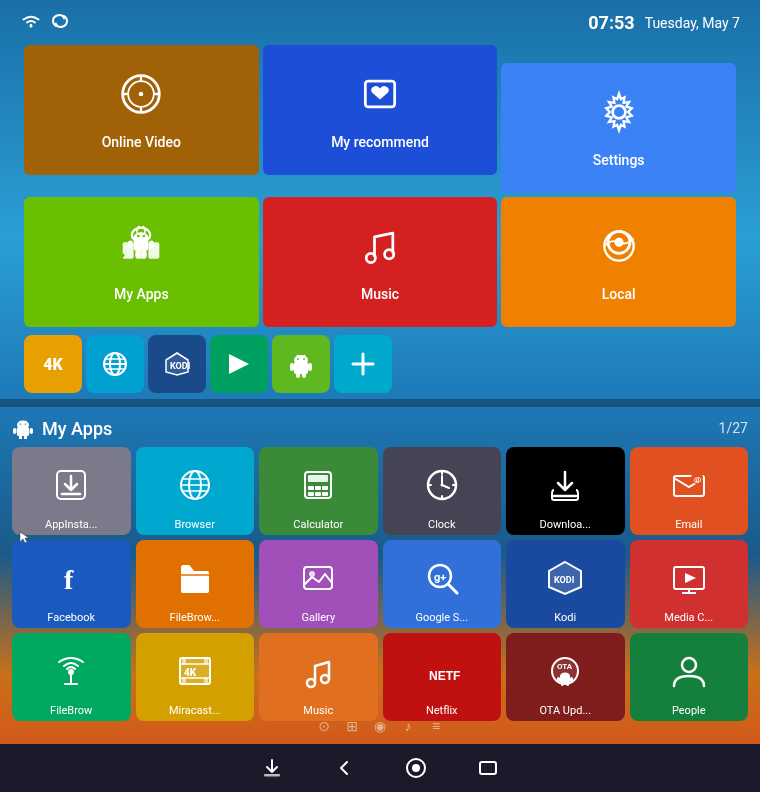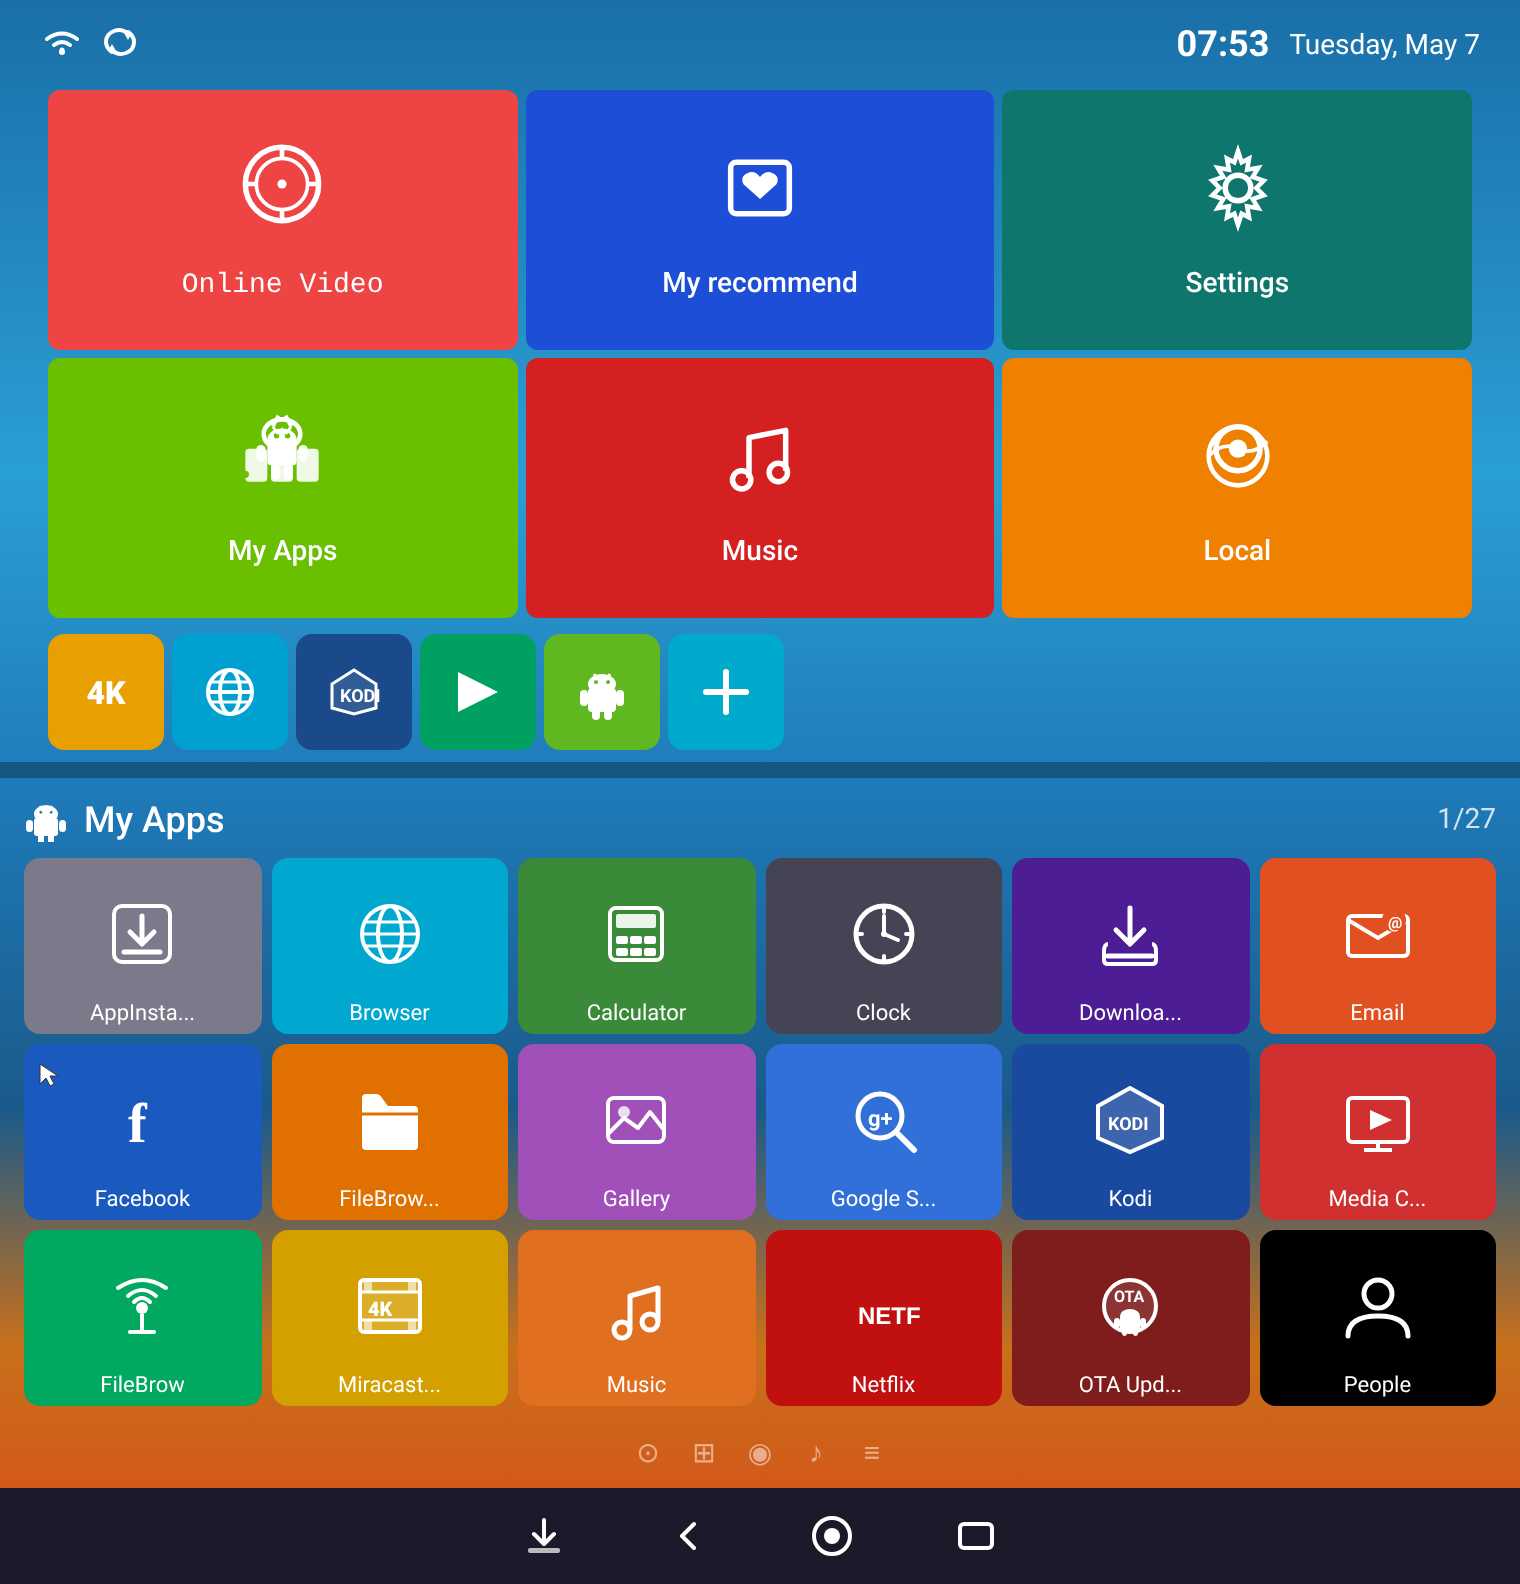--- a/index.html
+++ b/index.html
@@ -92,23 +92,23 @@
       font-size: 48px;
       margin-bottom: 6px;
     }
 
     .tile-label {
       font-size: 14px;
       font-weight: 500;
       text-align: center;
     }
 
-    .tile-online-video { background: #ef4444; font-family: Liberation Mono, monospace; }
+    .tile-online-video { background: #a16207; }
     .tile-my-recommend { background: #1d4ed8; }
-    .tile-settings { background: #0f766e; }
+    .tile-settings { background: #3b82f6; margin-top: 18px; }
     .tile-my-apps { background: #6abf00; }
     .tile-music { background: #d42020; }
     .tile-local { background: #f08000; }
 
     
     .small-tiles {
       display: flex;
       gap: 4px;
       padding: 4px 12px;
     }
@@ -203,34 +203,34 @@
       text-overflow: ellipsis;
       white-space: nowrap;
       color: white;
     }
 
     
     .app-appinstaller { background: #7a7a8a; }
     .app-browser { background: #00a8d0; }
     .app-calculator { background: #3a8a3a; }
     .app-clock { background: #444454; }
-    .app-download { background: #4c1d95; }
+    .app-download { background: #000000; }
     .app-email { background: #e05020; }
     .app-facebook { background: #1a5abf; }
     .app-filebrowser { background: #e07000; }
     .app-gallery { background: #a050b8; }
     .app-googles { background: #3070d8; }
     .app-kodi { background: #1a4aa0; }
     .app-mediac { background: #d03030; }
     .app-miracast { background: #00a860; }
     .app-moviepl { background: #d4a000; }
     .app-music { background: #e07020; }
     .app-netflix { background: #c01010; }
     .app-otaupd { background: #7f1d1d; }
-    .app-people { background: #000000; align-items: center; }
+    .app-people { background: #15803d; align-items: center; }
 
     
     .bottom-nav {
       position: absolute;
       bottom: 0;
       left: 0;
       right: 0;
       height: 48px;
       background: #1a1a2a;
       display: flex;

